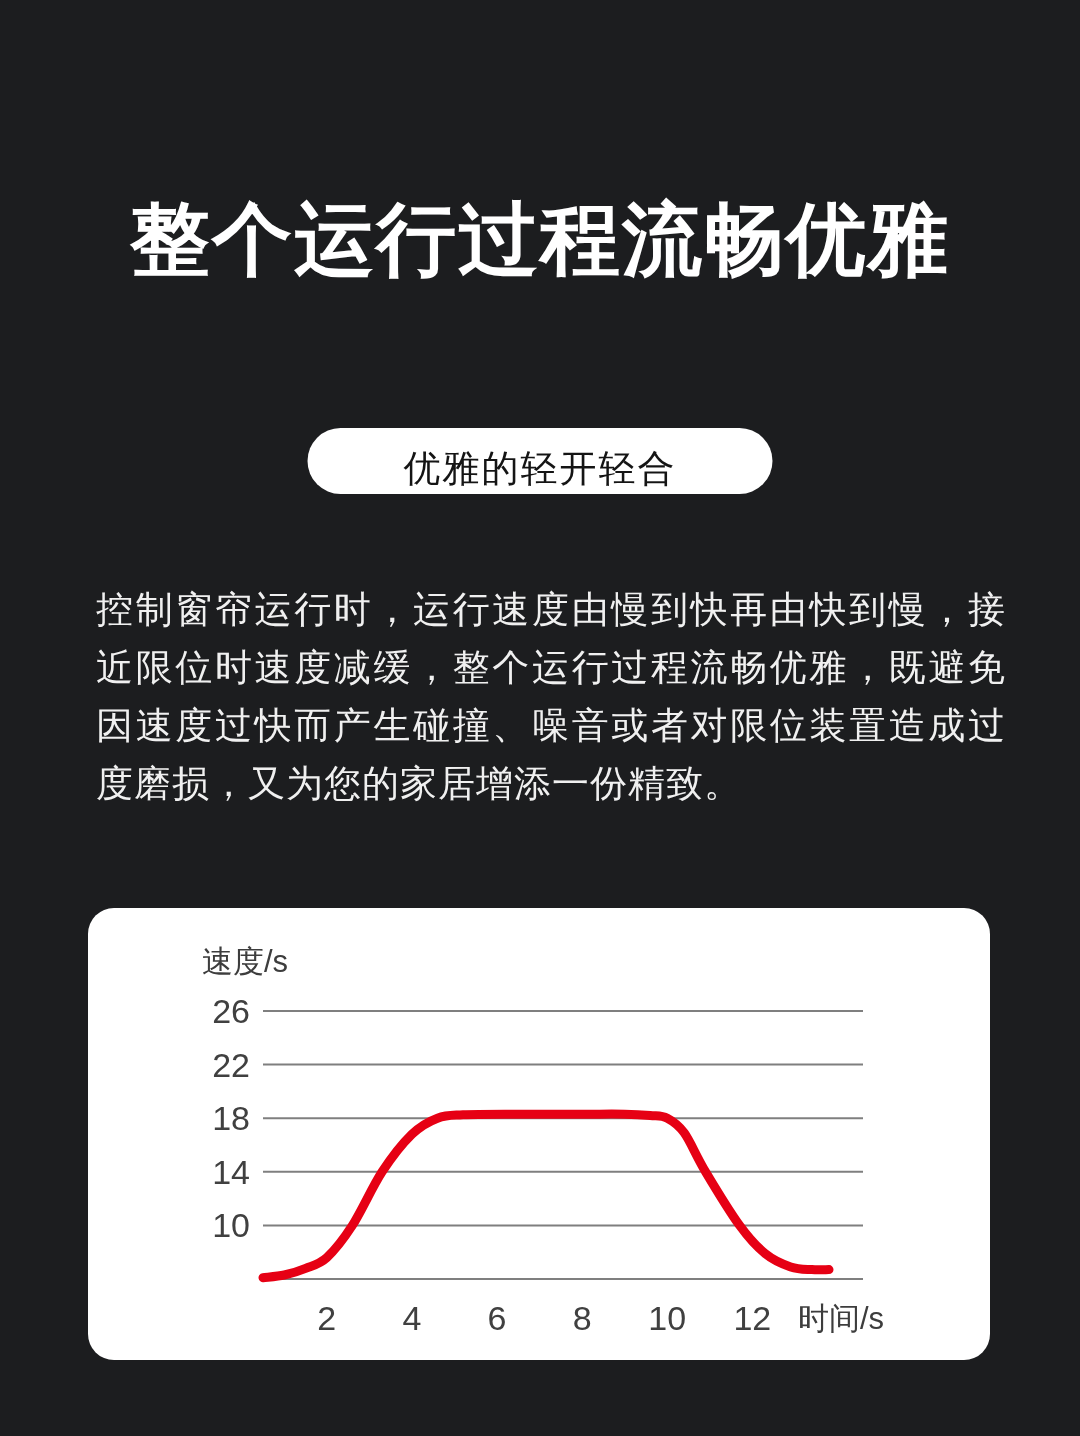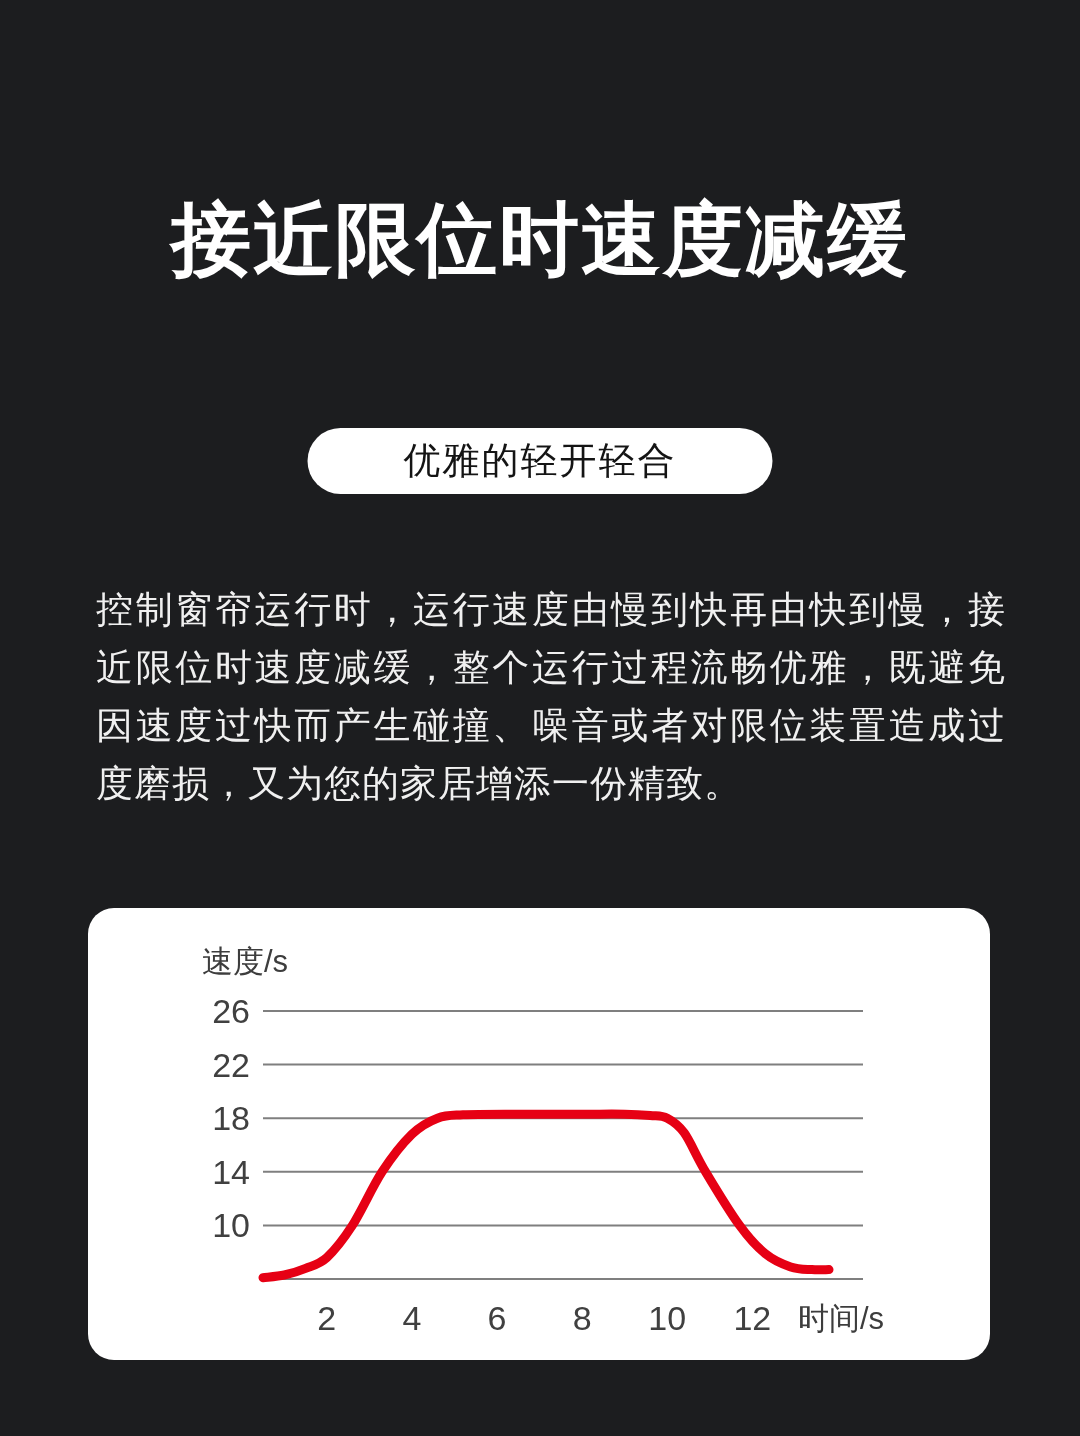--- a/index.html
+++ b/index.html
@@ -14,21 +14,21 @@
     position:absolute;top:193px;left:0;width:1080px;
     text-align:center;
     font-size:80px;font-weight:700;color:#ffffff;
     letter-spacing:2px;line-height:1.18;
     white-space:nowrap;
   }
   .pill{
     position:absolute;top:428px;left:50%;transform:translateX(-50%);
     height:66px;min-width:456px;box-sizing:border-box;
     background:#ffffff;border-radius:33px;
-    display:flex;align-items:center;justify-content:center;
+    display:flex;align-items:flex-end;justify-content:center;
     padding:0 96px;
   }
   .pill-label{
     font-size:37px;font-weight:500;color:#141414;
     letter-spacing:2px;white-space:nowrap;
   }
   .body-text{
     position:absolute;top:581px;left:96px;width:910px;
     font-size:37px;line-height:58px;color:#f0f0f0;
     text-align:justify;text-justify:inter-character;
@@ -39,21 +39,21 @@
     width:902px;height:452px;
     background:#ffffff;border-radius:26px;
   }
   .chart-card svg{position:absolute;inset:0;display:block;}
 </style>
 </head>
 <body>
 
 <div class="stage">
 
-  <div class="headline">接近限位时速度减缓</div>
+  <div class="headline">整个运行过程流畅优雅</div>
 
   <div class="pill">
     <span class="pill-label">优雅的轻开轻合</span>
   </div>
 
   <div class="body-text">控制窗帘运行时，运行速度由慢到快再由快到慢，接近限位时速度减缓，整个运行过程流畅优雅，既避免因速度过快而产生碰撞、噪音或者对限位装置造成过度磨损，又为您的家居增添一份精致。</div>
 
   <div class="chart-card">
     <svg id="speed-chart" viewBox="0 0 902 452" width="902" height="452">
         <line x1="175" x2="775" y1="371" y2="371" stroke="#7f7f7f" stroke-width="2"></line>

